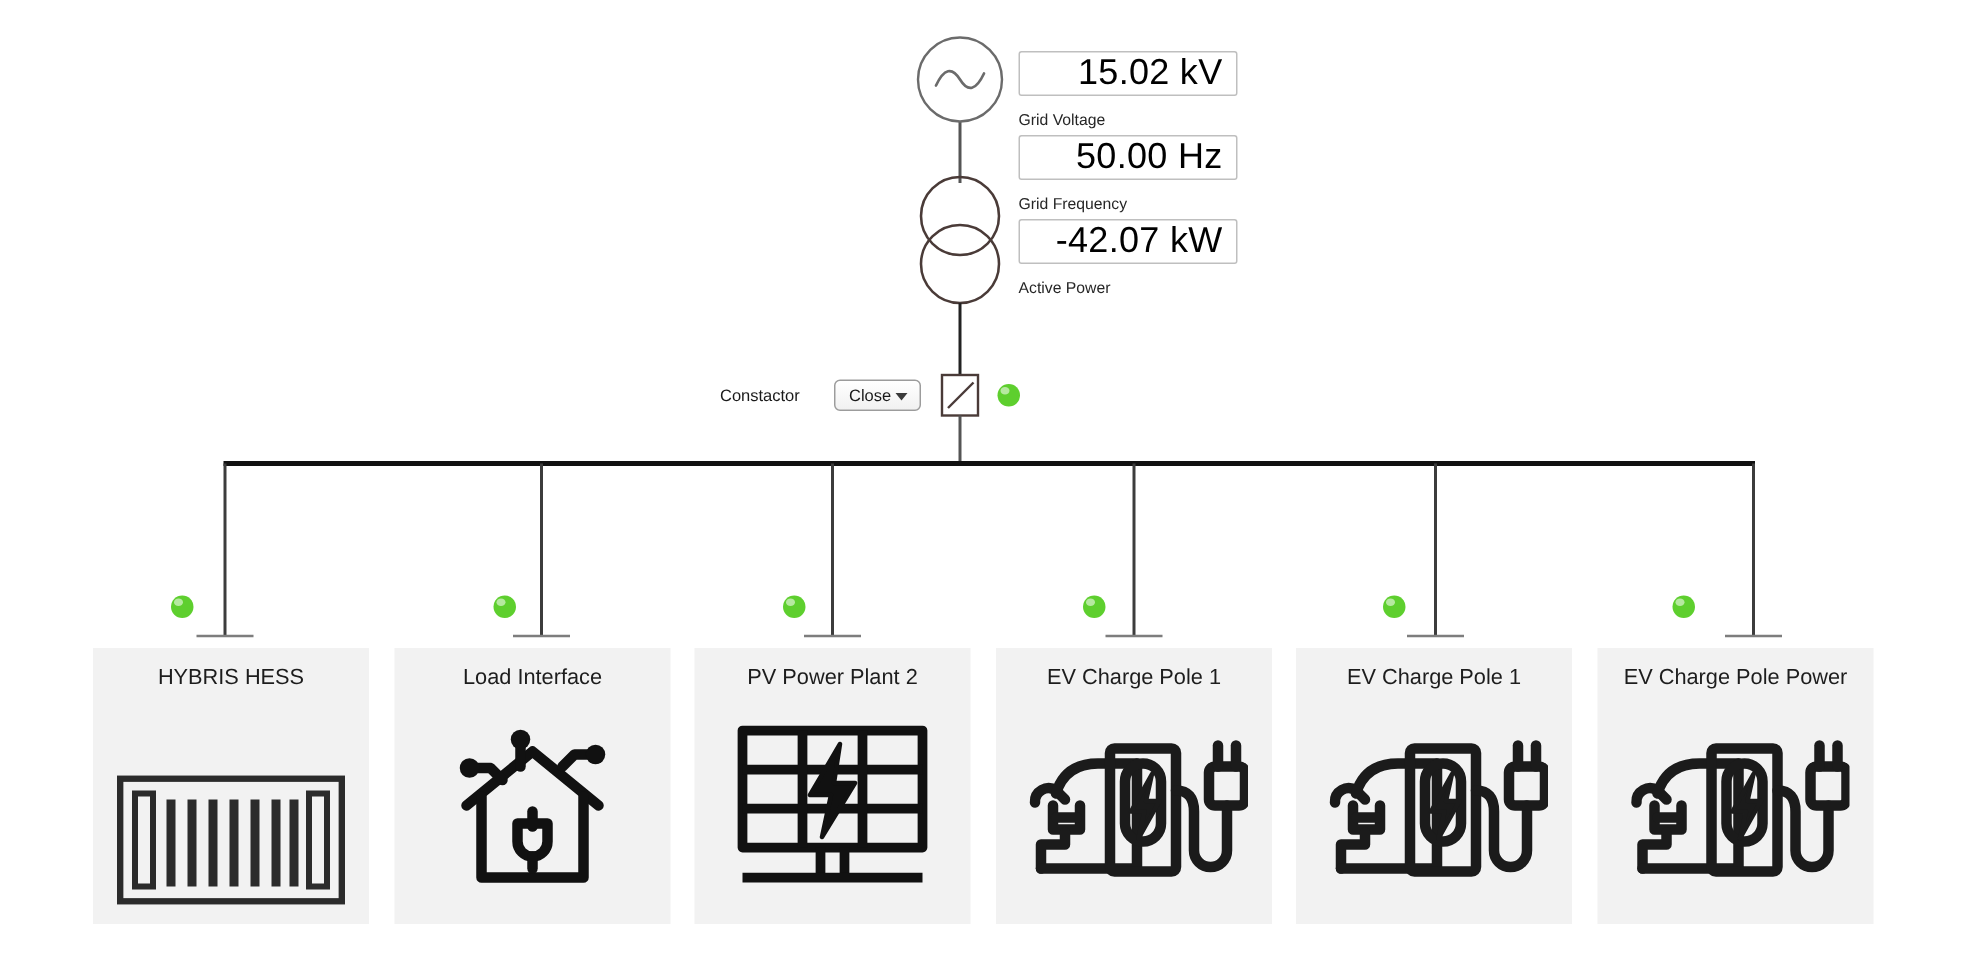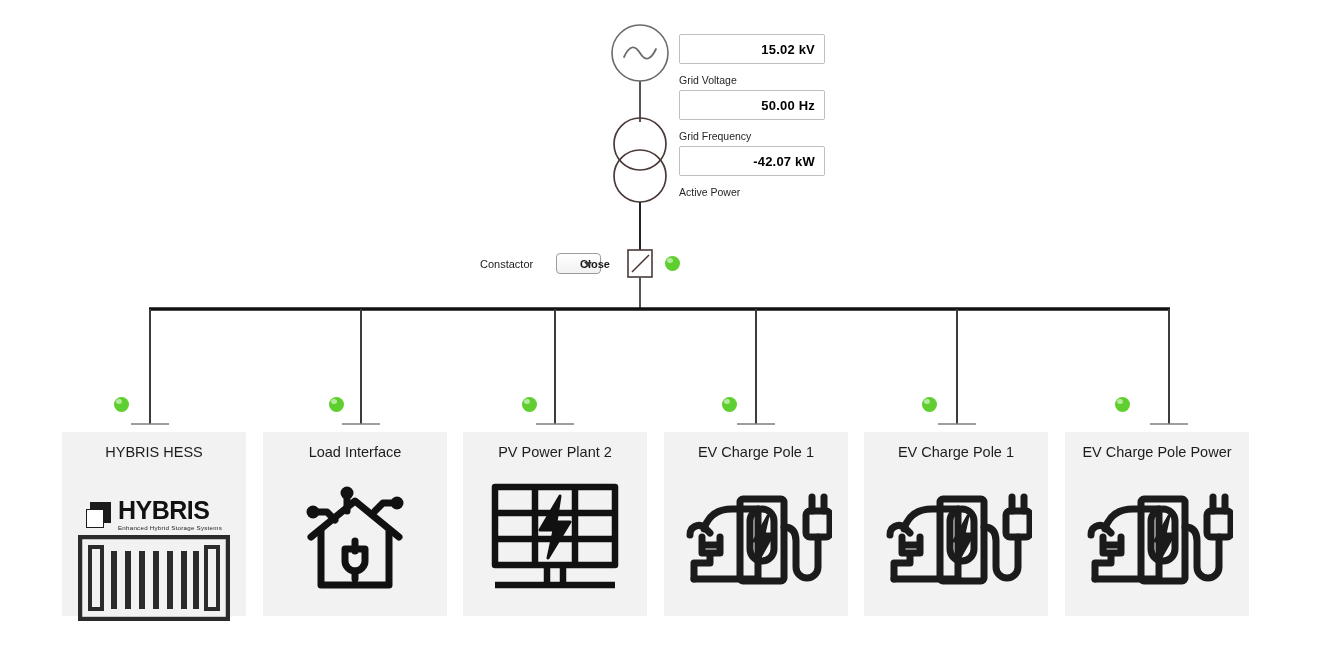--- a/index.html
+++ b/index.html
@@ -28,22 +28,22 @@
     box-sizing: border-box;
     width: 146px;
     height: 30px;
     border: 1px solid #bfbfbf;
     background: #ffffff;
     border-radius: 2px;
     display: flex;
     align-items: center;
     justify-content: flex-end;
     padding-right: 9px;
-    font-size: 13px;
-    font-weight: bold;
+    font-size: 24px;
+    font-weight: normal;
     color: #000000;
     letter-spacing: 0.2px;
   }
   .readout-label {
     position: absolute;
     width: 146px;
     text-align: left;
     font-size: 10.5px;
     color: #262626;
   }
@@ -51,32 +51,31 @@
   
   .ctl-label {
     position: absolute;
     font-size: 11px;
     color: #1a1a1a;
     white-space: nowrap;
   }
   .dropdown {
     position: absolute;
     box-sizing: border-box;
-    width: 45px;
+    width: 58px;
     height: 21px;
     border: 1px solid #9c9c9c;
     border-radius: 4px;
     background: linear-gradient(#ffffff, #f1f1f1);
     display: flex;
     align-items: center;
-    padding-left: 23px;
+    padding-left: 9px;
     font-size: 11px;
     color: #1a1a1a;
     cursor: pointer;
-    font-weight: bold;
   }
   .dropdown .caret {
     position: absolute;
     right: 8px;
     top: 8px;
     width: 0; height: 0;
     border-left: 4.5px solid transparent;
     border-right: 4.5px solid transparent;
     border-top: 5px solid #3a3a3a;
   }
@@ -242,30 +241,20 @@
 <div class="led" style="left:329px;  top:397px;"></div>
 <div class="led" style="left:522px;  top:397px;"></div>
 <div class="led" style="left:722px;  top:397px;"></div>
 <div class="led" style="left:922px;  top:397px;"></div>
 <div class="led" style="left:1115px; top:397px;"></div>
 
 <div class="card" style="left:62px; top:432px;gap:43px;">
   <div class="card-title">HYBRIS HESS</div>
   <div class="card-art">
     <div class="hybris-wrap">
-      <div class="hybris-logo">
-        <div class="hybris-mark">
-          <div class="blk"></div>
-            <div class="wht"></div>
-        </div>
-        <div class="hybris-text">
-          <div class="hybris-name">HYBRIS</div>
-          <div class="hybris-tag">Enhanced Hybrid Storage Systems</div>
-        </div>
-      </div>
       <svg width="152" height="86" viewBox="0 0 152 86" style="margin-top:4px;">
         <rect x="2" y="2" width="148" height="82" fill="none" stroke="#2b2b2b" stroke-width="4.5"></rect>
         <rect x="12" y="12" width="12" height="62" fill="none" stroke="#2b2b2b" stroke-width="4"></rect>
         <rect x="128" y="12" width="12" height="62" fill="none" stroke="#2b2b2b" stroke-width="4"></rect>
         <g stroke="#2b2b2b" stroke-width="6">
           <line x1="36" y1="16" x2="36" y2="74"></line>
           <line x1="50" y1="16" x2="50" y2="74"></line>
           <line x1="64" y1="16" x2="64" y2="74"></line>
           <line x1="78" y1="16" x2="78" y2="74"></line>
           <line x1="92" y1="16" x2="92" y2="74"></line>

